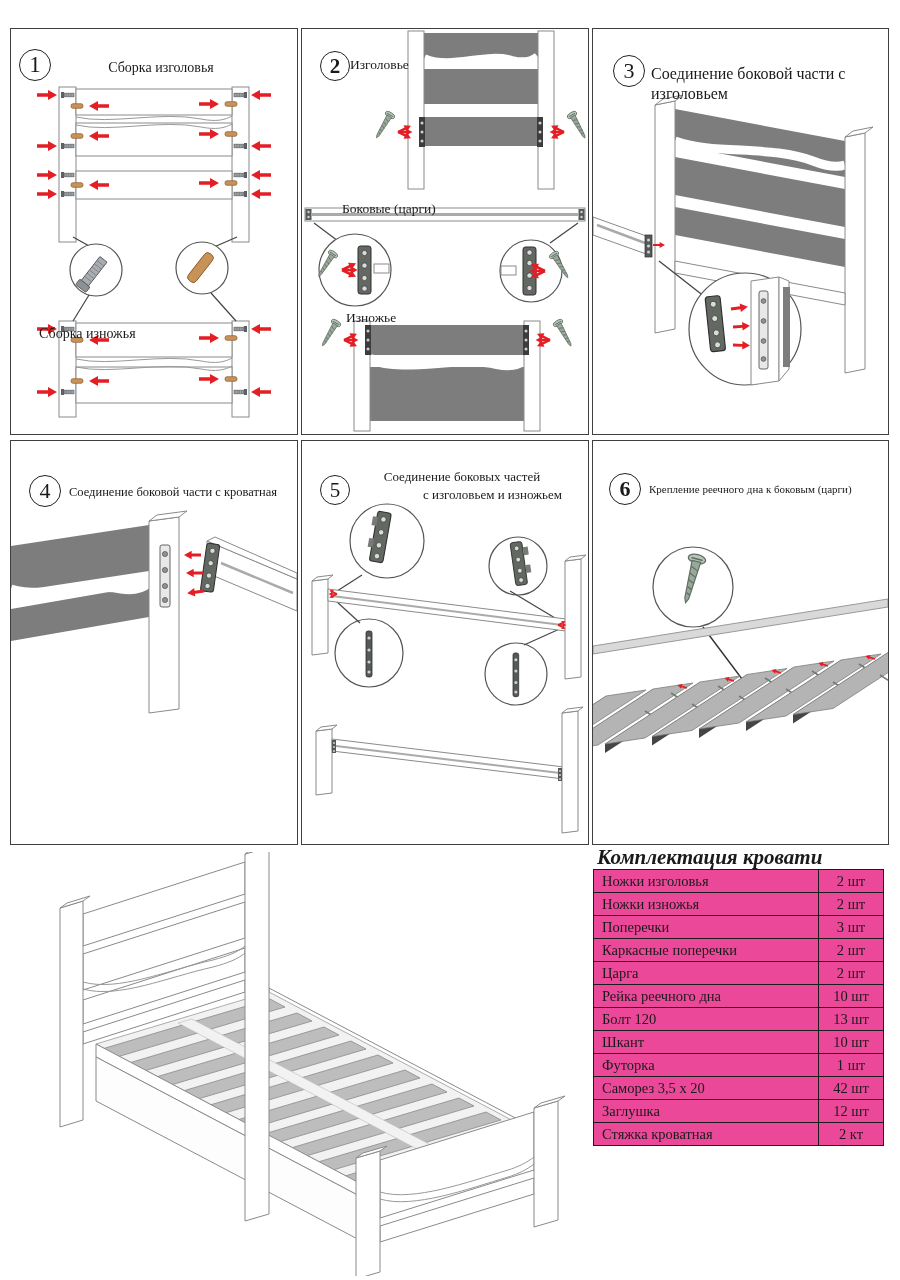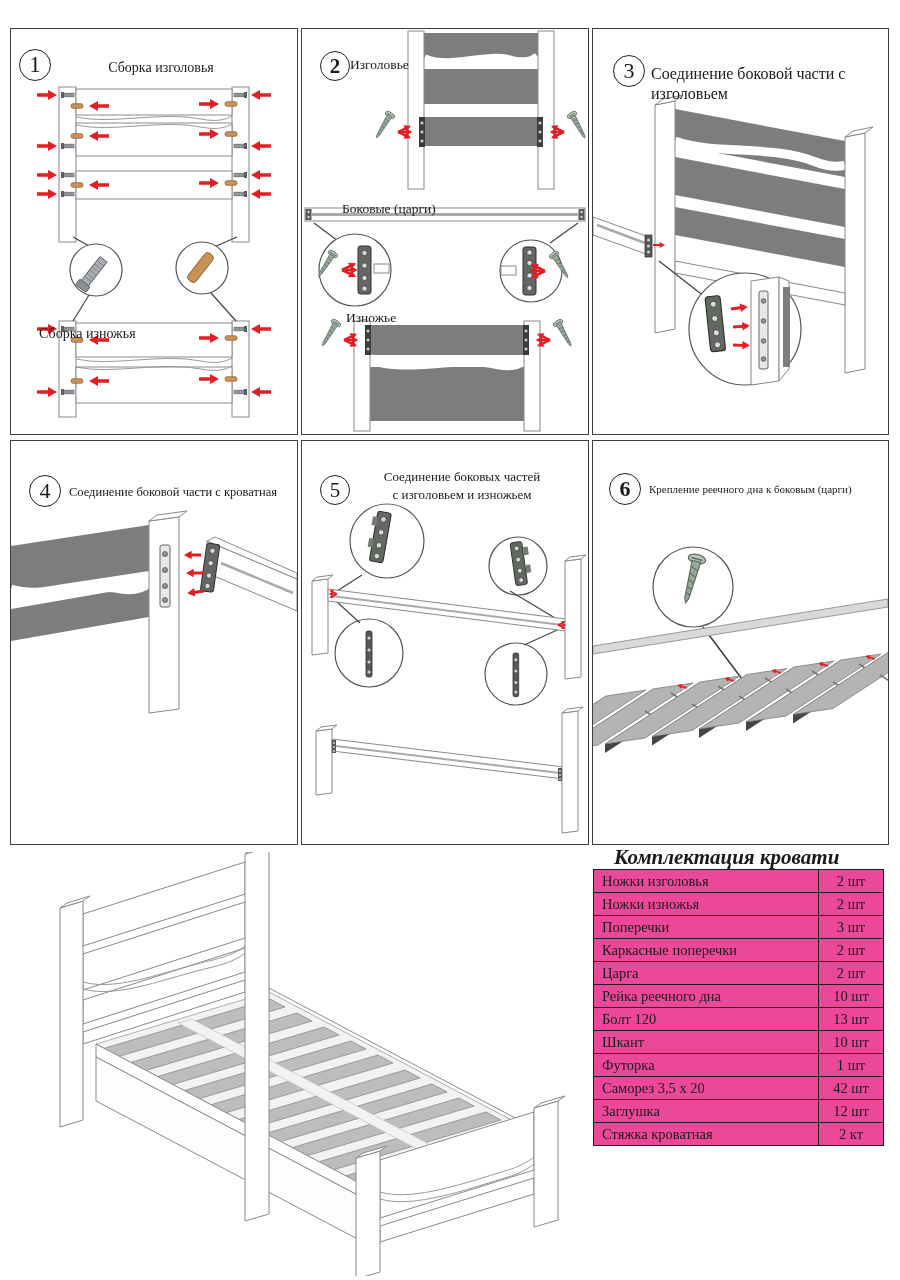--- a/index.html
+++ b/index.html
@@ -6,21 +6,21 @@
   .page{position:relative;width:900px;height:1280px;background:#ffffff;overflow:hidden;
         font-family:"Liberation Serif",serif;color:#1a1a1a;}
   .panel{position:absolute;border:1px solid #3f3f3f;background:#fff;box-sizing:border-box;}
   .badge{position:absolute;border:1.6px solid #222;border-radius:50%;display:flex;
          align-items:center;justify-content:center;background:#fff;z-index:5;
          font-family:"Liberation Serif",serif;}
   .ptitle{position:absolute;font-weight:normal;line-height:1.25;z-index:4;}
   .ill{position:absolute;left:0;top:0;z-index:1;}
   
   .tbl-title{position:absolute;left:597px;top:845px;width:283px;font-style:italic;font-weight:bold;
-             font-size:21px;border-bottom:0;z-index:4;margin-left:17px;}
+             font-size:21px;border-bottom:0;z-index:4;}
   .parts{position:absolute;left:593px;top:869px;border-collapse:collapse;z-index:4;background:#ec4899;}
   .parts td{border:1.6px solid #1c1c1c;font-size:14.5px;height:20px;padding:1px 6px 1px 8px;
             font-family:"Liberation Serif",serif;white-space:nowrap;}
   .parts td.qty{text-align:center;width:56px;padding:1px 4px;}
 </style>
 </head>
 <body>
 
 <svg width="0" height="0" style="position:absolute" aria-hidden="true">
   <defs>
@@ -369,21 +369,21 @@
         <use href="#arrR" transform="translate(190,114) rotate(180) scale(0.85)"></use>
         <use href="#arrR" transform="translate(192,132) rotate(180) scale(0.85)"></use>
         <use href="#arrR" transform="translate(193,150) rotate(172) scale(0.85)"></use>
       </g>
     </svg>
   </div>
 
   <div class="panel" style="left:301px;top:440px;width:288px;height:405px">
     <div class="badge" style="left:18px;top:34px;width:28px;height:28px;font-size:21px">5</div>
     <div class="ptitle" style="left:60px;top:28px;width:200px;text-align:center;font-size:13px">Соединение боковых частей</div>
-    <div class="ptitle" style="left:60px;top:46px;width:200px;text-align:center;font-size:13px">с изголовьем и изножьем</div>
+    <div class="ptitle" style="left:60px;top:46px;width:200px;text-align:right;font-size:13px">с изголовьем и изножьем</div>
     <svg class="ill" width="286" height="403" viewBox="0 0 286 403">
 
       <circle cx="85" cy="100" r="37" fill="#fff" stroke="#555" stroke-width="1.2"></circle>
       <circle cx="216" cy="125" r="29" fill="#fff" stroke="#555" stroke-width="1.2"></circle>
       <circle cx="67" cy="212" r="34" fill="#fff" stroke="#555" stroke-width="1.2"></circle>
       <circle cx="214" cy="233" r="31" fill="#fff" stroke="#555" stroke-width="1.2"></circle>
       <g>
         <g transform="translate(76,70) rotate(10)">
             <use href="#plate4" transform="scale(1.05)"></use>
             <rect x="-4" y="6" width="5" height="9" fill="#767b76"></rect>

